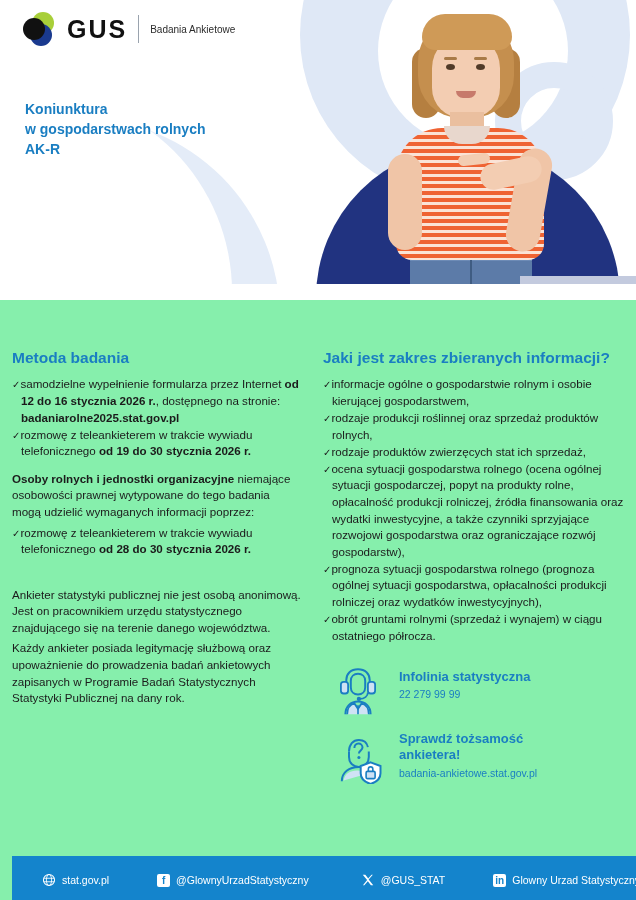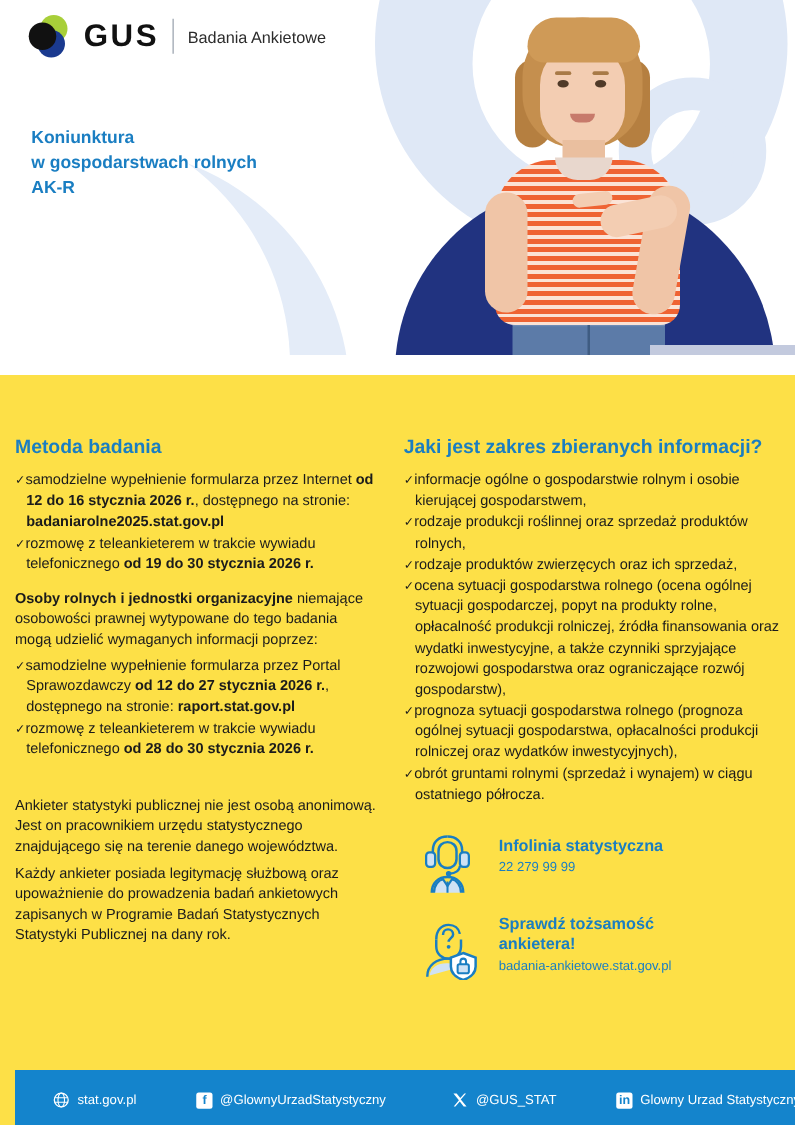--- a/index.html
+++ b/index.html
@@ -4,21 +4,21 @@
 <style>
   html,body{margin:0;padding:0;}
   body{
     width:636px;height:900px;
     background:#ffffff;
     font-family:"Liberation Sans", sans-serif;
     color:#1a1a1a;
     overflow:hidden;
     position:relative;
   }
-  .page{position:relative;width:636px;height:900px;overflow:hidden;background:#fde047;}
+  .page{position:relative;width:636px;height:900px;overflow:hidden;background:#86efac;}
 
   
   .hero{position:relative;width:636px;height:300px;overflow:hidden;background:#fff;}
   .hero-swoosh-a{
     position:absolute;left:300px;top:-130px;width:330px;height:330px;
     border-radius:50%;background:#dfe8f6;
   }
   .hero-swoosh-b{
     position:absolute;left:378px;top:-44px;width:190px;height:190px;
     border-radius:50%;background:#ffffff;
@@ -83,21 +83,21 @@
   .p-belt{position:absolute;left:48px;top:246px;width:122px;height:7px;background:#6d8bb6;}
 
   
   .logo-wrap{position:absolute;left:22px;top:12px;display:flex;align-items:center;gap:11px;z-index:5;}
   .logo-mark{position:relative;width:34px;height:34px;}
   .lm-green{position:absolute;left:10px;top:0;width:22px;height:22px;border-radius:50%;background:#a8cf39;}
   .lm-blue{position:absolute;left:8px;top:12px;width:22px;height:22px;border-radius:50%;background:#1a3a8f;}
   .lm-black{position:absolute;left:1px;top:6px;width:22px;height:22px;border-radius:50%;background:#111111;}
   .logo-text{font-size:25px;font-weight:700;letter-spacing:2px;color:#111;line-height:1;}
   .logo-div{width:1px;height:28px;background:#9aa3ae;}
-  .logo-sub{font-size:13px;color:#2b2b2b;}
+  .logo-sub{font-size:10px;color:#2b2b2b;}
 
   
   .headline{
     position:absolute;left:25px;top:100px;z-index:5;
     font-size:14px;font-weight:700;line-height:1.42;color:#1a7ec2;
   }
 
   
   .cols{position:absolute;left:0;top:300px;width:636px;display:flex;}
   .col-left{width:315px;padding:36px 14px 0 12px;box-sizing:border-box;}
@@ -207,37 +207,36 @@
       <div class="blk">
         <ul class="checks">
           <li><span class="ck">✓</span><span>samodzielne wypełnienie formularza przez Internet </span><b>od 12 do 16 stycznia 2026 r.</b><span>, dostępnego na stronie: </span><b>badaniarolne2025.stat.gov.pl</b></li>
           <li><span class="ck">✓</span><span>rozmowę z teleankieterem w trakcie wywiadu telefonicznego </span><b>od 19 do 30 stycznia 2026 r.</b></li>
         </ul>
       </div>
 
       <div class="blk">
         <p class="para"><b>Osoby rolnych i jednostki organizacyjne</b><span> niemające osobowości prawnej wytypowane do tego badania mogą udzielić wymaganych informacji poprzez:</span></p>
         <ul class="checks">
-          <li><span class="ck">✓</span><span>samodzielne wypełnienie formularza przez Portal Sprawozdawczy </span><b>od 12 do 27 stycznia 2026 r.</b><span>, dostępnego na stronie: </span><b>raport.stat.gov.pl</b></li>
           <li><span class="ck">✓</span><span>rozmowę z teleankieterem w trakcie wywiadu telefonicznego </span><b>od 28 do 30 stycznia 2026 r.</b></li>
         </ul>
       </div>
 
       <div style="height:18px"></div>
 
       <p class="para">Ankieter statystyki publicznej nie jest osobą anonimową. Jest on pracownikiem urzędu statystycznego znajdującego się na terenie danego województwa.</p>
       <p class="para">Każdy ankieter posiada legitymację służbową oraz upoważnienie do prowadzenia badań ankietowych zapisanych w Programie Badań Statystycznych Statystyki Publicznej na dany rok.</p>
     </div>
 
     <div class="col-right">
       <h2 class="sec">Jaki jest zakres zbieranych informacji?</h2>
       <ul class="checks">
         <li><span class="ck">✓</span><span>informacje ogólne o gospodarstwie rolnym i osobie kierującej gospodarstwem,</span></li>
         <li><span class="ck">✓</span><span>rodzaje produkcji roślinnej oraz sprzedaż produktów rolnych,</span></li>
-        <li><span class="ck">✓</span><span>rodzaje produktów zwierzęcych oraz ich sprzedaż,</span></li>
+        <li><span class="ck">✓</span><span>rodzaje produktów zwierzęcych stat ich sprzedaż,</span></li>
         <li><span class="ck">✓</span><span>ocena sytuacji gospodarstwa rolnego (ocena ogólnej sytuacji gospodarczej, popyt na produkty rolne, opłacalność produkcji rolniczej, źródła finansowania oraz wydatki inwestycyjne, a także czynniki sprzyjające rozwojowi gospodarstwa oraz ograniczające rozwój gospodarstw),</span></li>
         <li><span class="ck">✓</span><span>prognoza sytuacji gospodarstwa rolnego (prognoza ogólnej sytuacji gospodarstwa, opłacalności produkcji rolniczej oraz wydatków inwestycyjnych),</span></li>
         <li><span class="ck">✓</span><span>obrót gruntami rolnymi (sprzedaż i wynajem) w ciągu ostatniego półrocza.</span></li>
       </ul>
 
       <div class="contact">
 
         <div class="crow">
           <svg class="cicon" viewBox="0 0 60 60">
             <path d="M30 8c-8 0-13 5-13 12v6" fill="none" stroke="#1a7ec2" stroke-width="2.2"></path>

